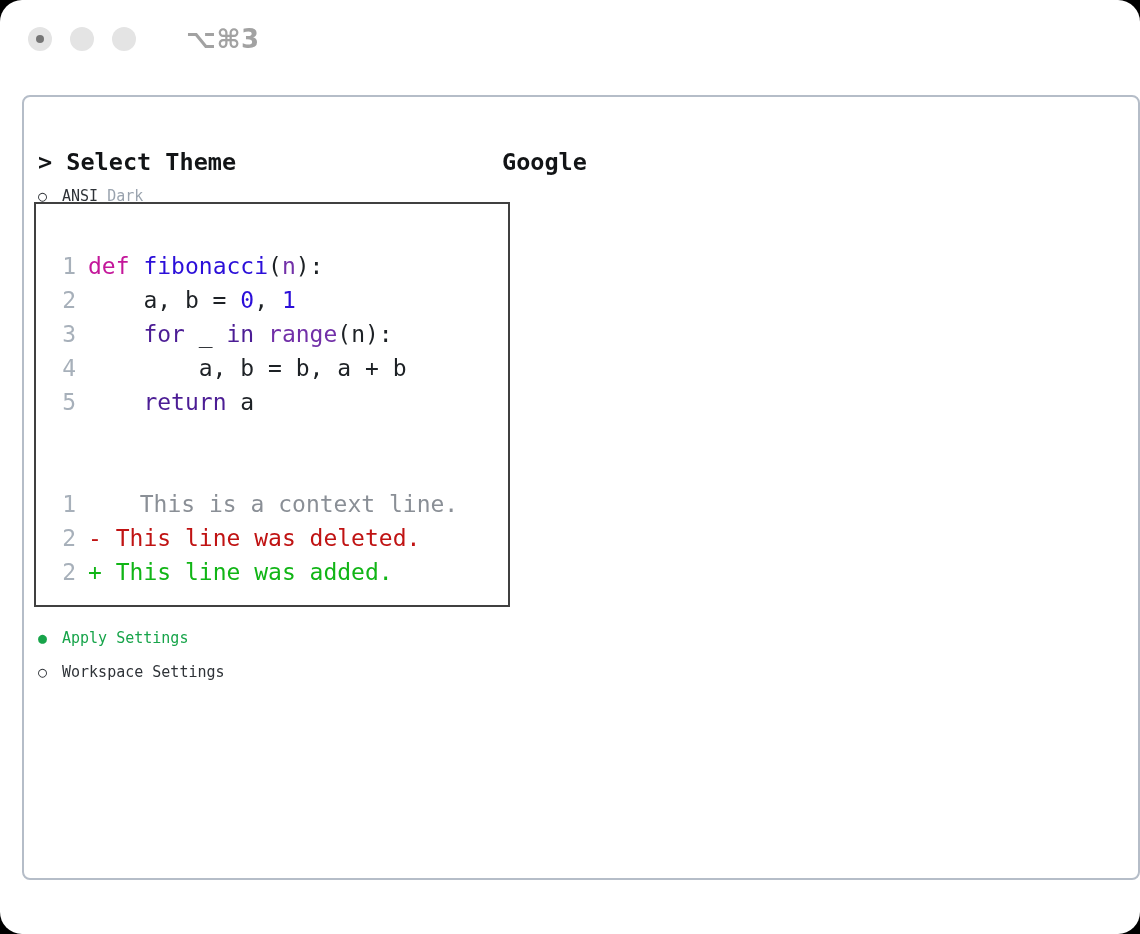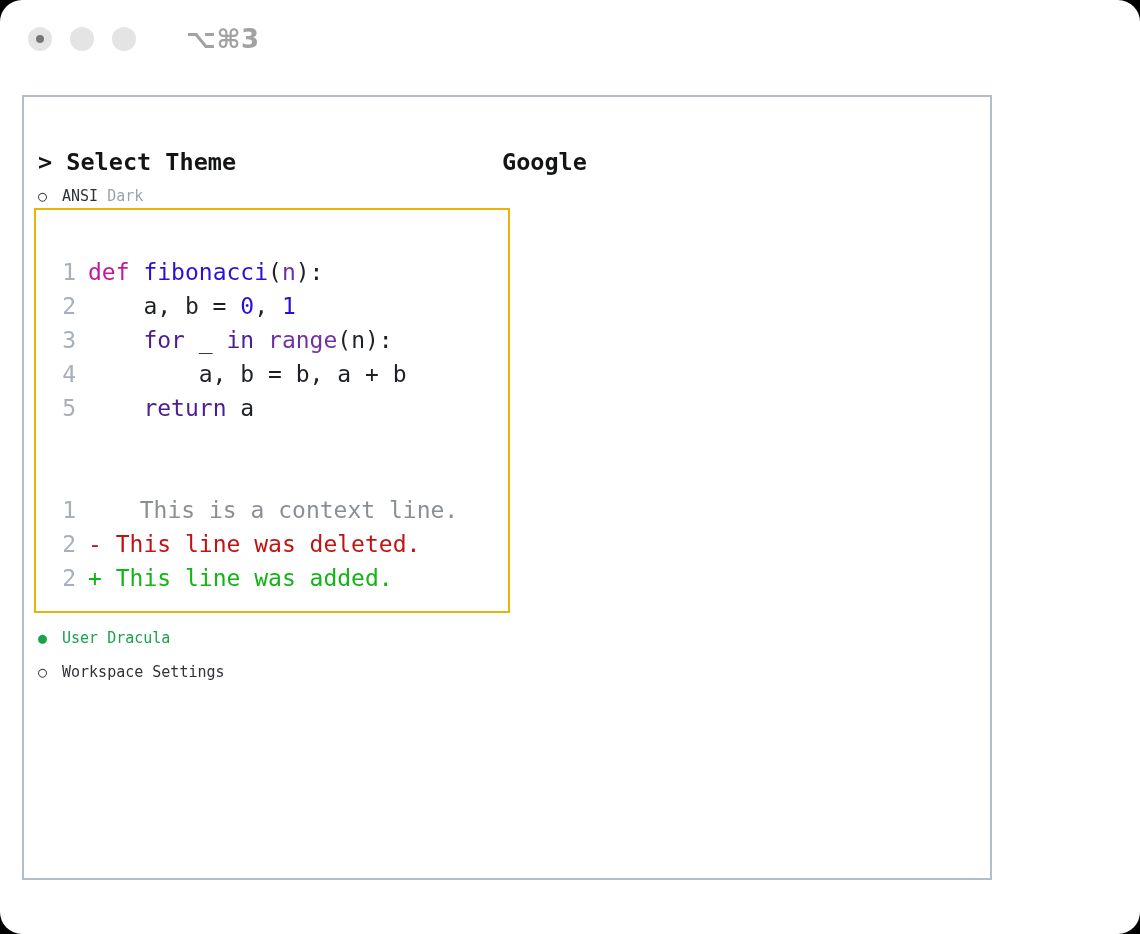--- a/index.html
+++ b/index.html
@@ -61,24 +61,24 @@
     font-weight: bold;
     letter-spacing: 0.5px;
     font-family: "DejaVu Sans", "Liberation Sans", sans-serif;
   }
 
   
   #panel {
     position: absolute;
     left: 22px;
     top: 95px;
-    width: 970px;
+    width: 1118px;
     height: 785px;
     border: 2px solid #b5bdc8;
-    border-radius: 0;
+    border-radius: 8px;
     box-sizing: border-box;
     background: #ffffff;
   }
 
   #panel-inner {
     position: absolute;
     left: 0; top: 0;
     width: 100%;
     height: 100%;
   }
@@ -139,24 +139,24 @@
   }
   #preview-title {
     font-size: 23.5px;
     font-weight: bold;
     color: #121416;
     line-height: 34px;
   }
   #preview-box {
     position: absolute;
     left: 10px;
-    top: 111px;
+    top: 105px;
     width: 476px;
     height: 405px;
-    border: 2px solid #eab308;
+    border: 2px solid #404040;
     box-sizing: border-box;
     background: #ffffff;
   }
   #code {
     position: absolute;
     left: 14px;
     top: 45px;
     font-size: 23px;
     line-height: 34px;
     white-space: pre;
@@ -210,21 +210,21 @@
             <div class="row"><span class="bullet bullet-hollow">○</span><span class="label-norm">GitHub</span><span> </span><span class="suffix">Dark</span></div>
             <div class="row"><span class="bullet bullet-hollow">○</span><span class="label-norm">ANSI Light</span><span> </span><span class="suffix">Light</span></div>
             <div class="row"><span class="bullet bullet-hollow">○</span><span class="label-norm">Ayu Light</span><span> </span><span class="suffix">Light</span></div>
             <div class="row"><span class="bullet bullet-hollow">○</span><span class="label-norm">Default Light</span><span> </span><span class="suffix">Light</span></div>
             <div class="row"><span class="bullet bullet-hollow">○</span><span class="label-norm">GitHub Light</span><span> </span><span class="suffix">Light</span></div>
             <div class="row"><span class="bullet bullet-hollow">○</span><span class="label-norm">Google Code</span><span> </span><span class="suffix">Light</span></div>
             <div class="row"><span class="bullet bullet-green">●</span><span class="label-sel">XCode</span><span> </span><span class="suffix">Light</span></div>
           </div>
         <div class="gap-row"></div>
         <div id="apply-list">
-            <div class="row"><span class="bullet bullet-green">●</span><span class="label-sel">User Dracula</span></div>
+            <div class="row"><span class="bullet bullet-green">●</span><span class="label-sel">Apply Settings</span></div>
             <div class="row"><span class="bullet bullet-hollow">○</span><span class="label-norm">Workspace Settings</span></div>
           </div>
       </div>
 
 
       <div id="right-col">
         <div id="preview-title">Google</div>
       </div>
 
       <div id="preview-box">

